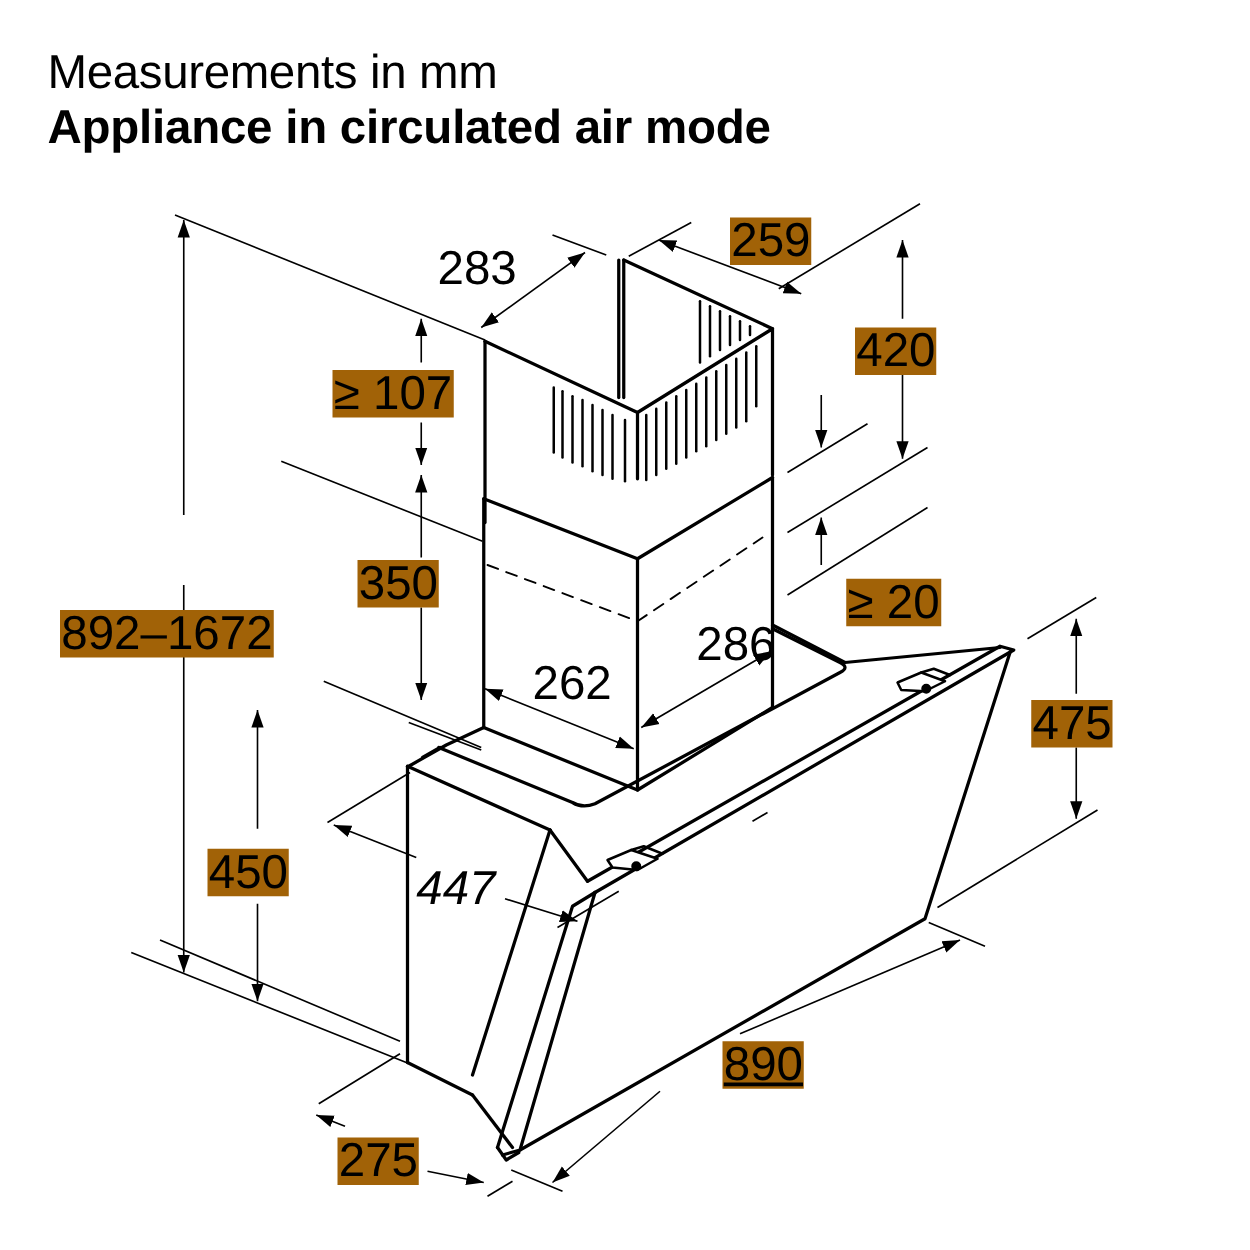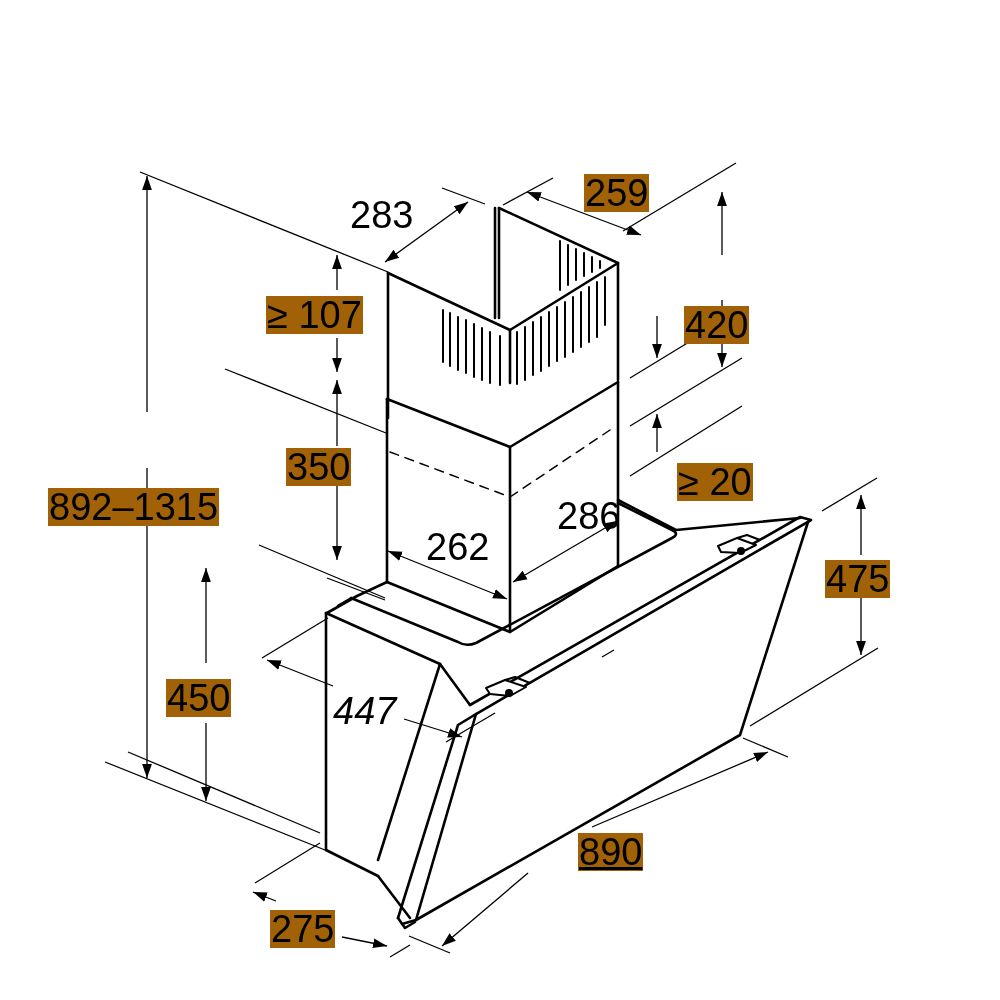--- a/index.html
+++ b/index.html
@@ -9,20 +9,22 @@
   .subtitle { font-size: 38px; font-weight: normal; line-height: 44px; margin: 0; letter-spacing: -0.3px; }
   .title { font-size: 38px; font-weight: bold; line-height: 44px; margin: 0; letter-spacing: -0.2px; }
   svg.drawing { position: absolute; left: 0; top: 0; }
   .lbl { position: absolute; font-size: 38px; line-height: 38px; white-space: nowrap; background: #a16207; padding: 0 1px; }
   .lbl.nobg { background: transparent; }
 </style>
 </head>
 <body>
 
 <div class="title-block">
+  <p class="subtitle">Measurements in mm</p>
+  <p class="title">Appliance in circulated air mode</p>
 </div>
 
 <svg class="drawing" width="1000" height="1000" viewBox="0 0 1000 1000">
   <defs>
     <marker id="arr" viewBox="0 0 10 10" refX="10" refY="5" markerWidth="14" markerHeight="14" markerUnits="userSpaceOnUse" orient="auto-start-reverse">
       <path d="M0,1.5 L10,5 L0,8.5 z" fill="#000"></path>
     </marker>
   </defs>
 
   <g stroke="#000" stroke-width="2.6" fill="none" stroke-linejoin="round" stroke-linecap="round">
@@ -186,24 +188,24 @@
     <line x1="861" y1="598" x2="861" y2="655" marker-end="url(#arr)"></line>
 
     <line x1="768" y1="752" x2="592" y2="827" marker-start="url(#arr)"></line>
     <line x1="528" y1="873" x2="442" y2="946" marker-end="url(#arr)"></line>
 
     <line x1="276" y1="901" x2="253" y2="892" marker-end="url(#arr)"></line>
     <line x1="342" y1="937" x2="387" y2="946" marker-end="url(#arr)"></line>
   </g>
 </svg>
 
-<span class="lbl" style="left:48px; top:488px;">892–1315</span>
+<span class="lbl" style="left:48px; top:488px;">892–1672</span>
 <span class="lbl nobg" style="left:349px; top:196px;">283</span>
 <span class="lbl" style="left:584px; top:174px;">259</span>
-<span class="lbl" style="left:684px; top:262px;margin-top:44px;">420</span>
+<span class="lbl" style="left:684px; top:262px;">420</span>
 <span class="lbl" style="left:266px; top:296px;">≥ 107</span>
 <span class="lbl" style="left:677px; top:419px;margin-top:44px;">≥ 20</span>
 <span class="lbl" style="left:286px; top:448px;text-align:right;">350</span>
 <span class="lbl nobg" style="left:425px; top:528px;">262</span>
 <span class="lbl nobg" style="left:520px; top:497px;margin-left:36px;">286</span>
 <span class="lbl" style="left:166px; top:679px;">450</span>
 <span class="lbl nobg" style="left:332px; top:692px;font-style:italic;">447</span>
 <span class="lbl" style="left:825px; top:560px;">475</span>
 <span class="lbl" style="left:578px; top:833px;text-decoration:underline;">890</span>
 <span class="lbl" style="left:270px; top:910px;">275</span>

